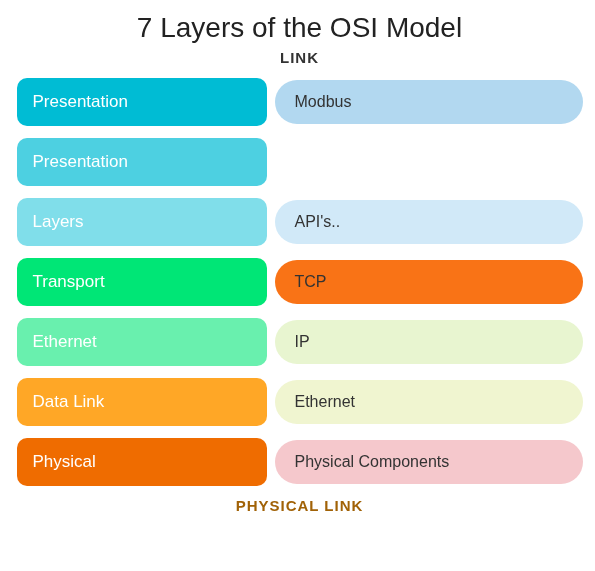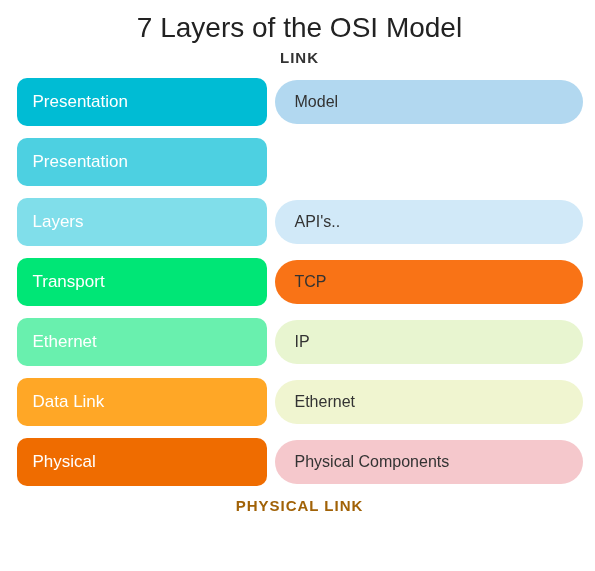--- a/index.html
+++ b/index.html
@@ -97,21 +97,21 @@
   </style>
 </head>
 <body>
 
 <h1 class="page-title">7 Layers of the OSI Model</h1>
 <div class="section-label-user">LINK</div>
 
 <div class="layers-container" id="layers-container">
 <div class="layer-row">
       <div class="layer-label layer-application">Presentation</div>
-      <div class="layer-description desc-application">Model</div>
+      <div class="layer-description desc-application">Modbus</div>
     </div>
     <div class="layer-row">
       <div class="layer-label layer-presentation">Presentation</div>
     </div>
     <div class="layer-row">
       <div class="layer-label layer-session">Layers</div>
       <div class="layer-description desc-session">API's..</div>
     </div>
     <div class="layer-row">
       <div class="layer-label layer-transport">Transport</div>

